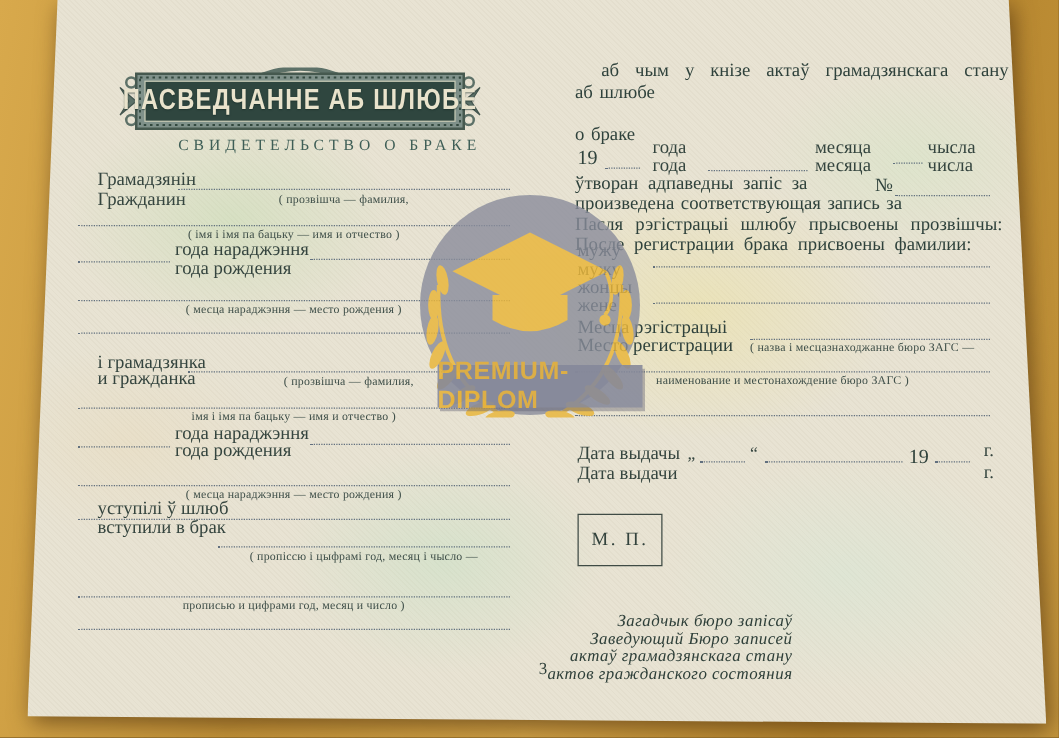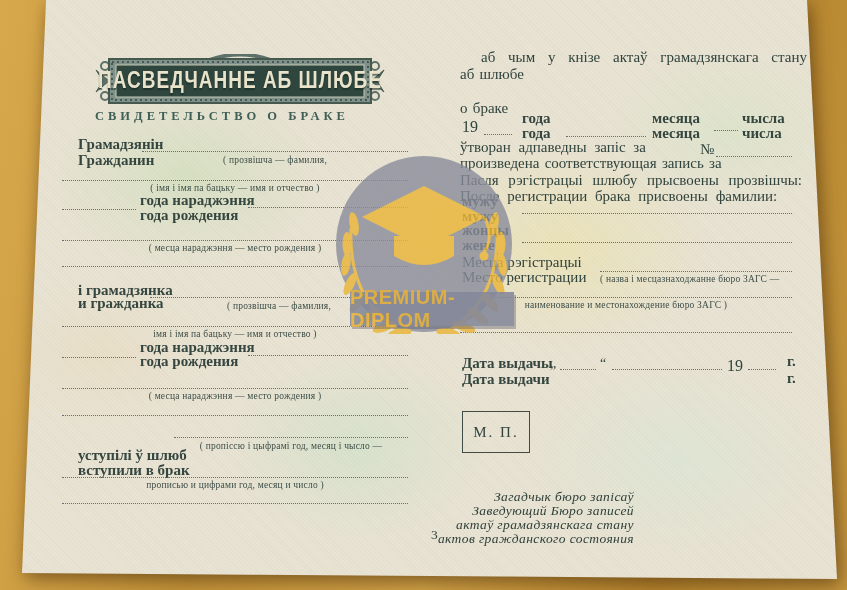--- a/index.html
+++ b/index.html
@@ -18,30 +18,30 @@
       radial-gradient(ellipse 190px 130px at 22% 30%,rgba(186,219,168,.38),rgba(0,0,0,0) 70%),
       radial-gradient(ellipse 220px 150px at 66% 42%,rgba(238,226,148,.42),rgba(0,0,0,0) 70%),
       radial-gradient(ellipse 180px 130px at 42% 76%,rgba(182,224,190,.34),rgba(0,0,0,0) 70%),
       radial-gradient(ellipse 170px 110px at 86% 22%,rgba(198,230,188,.30),rgba(0,0,0,0) 70%),
       radial-gradient(ellipse 200px 130px at 80% 78%,rgba(205,233,214,.35),rgba(0,0,0,0) 72%),
       radial-gradient(ellipse 160px 110px at 12% 60%,rgba(233,216,180,.35),rgba(0,0,0,0) 70%),
       repeating-linear-gradient(45deg,rgba(130,115,85,.045) 0 1px,rgba(0,0,0,0) 1px 3px);}
   .abs{position:absolute;}
   .dots{position:absolute;height:13px;border-bottom:1.5px dotted rgba(74,92,112,.85);}
   .stack{position:absolute;color:#35453f;font-size:15px;line-height:15px;white-space:nowrap;}
-  .stack div{white-space:nowrap;font-weight:bold;}
+  .stack div{white-space:nowrap;}
   .cap{position:absolute;font-size:9.5px;color:#3e4e48;letter-spacing:.2px;text-align:center;white-space:nowrap;}
   .r{position:absolute;font-size:15px;color:#2f423c;white-space:nowrap;}
   .ws10{word-spacing:9px;} .ws6{word-spacing:6px;} .ws4{word-spacing:4px;} .ws2{word-spacing:1.5px;}
   .banner-wrap{position:absolute;left:95px;top:54px;width:290px;height:54px;}
   .banner-title{position:absolute;inset:0;display:flex;align-items:center;justify-content:center;
     font-family:"Liberation Sans",sans-serif;font-weight:bold;font-size:19px;letter-spacing:1px;
     color:#e9e3cc;transform:scaleY(1.22);text-shadow:0 1px 1px rgba(20,40,35,.6);}
-  .subtitle{position:absolute;left:95px;top:109px;width:290px;text-align:left;
-    font-weight:bold;font-size:12.5px;letter-spacing:4px;color:#3e5e56;}
+  .subtitle{position:absolute;left:95px;top:109px;width:290px;text-align:right;
+    font-weight:normal;font-size:12.5px;letter-spacing:4px;color:#3e5e56;}
   .wm{position:absolute;left:334px;top:152px;width:180px;height:182px;opacity:.84;}
   .wm-banner{position:absolute;left:350px;top:292px;width:164px;height:34px;opacity:.88;
     background:#85889a;display:flex;align-items:center;justify-content:center;
     font-family:"Liberation Sans",sans-serif;font-weight:bold;font-size:20px;letter-spacing:.5px;
     color:#e5b13a;box-shadow:2px 3px 0 rgba(90,92,110,.45);}
   .stampbox{position:absolute;left:462px;top:411px;width:66px;height:40px;
     border:1.3px solid #3f4b45;display:flex;align-items:center;justify-content:center;
     font-size:15px;color:#33433d;letter-spacing:2px;}
   .sig{position:absolute;left:432px;top:490px;width:202px;text-align:right;
     font-style:italic;font-size:13.5px;line-height:14px;letter-spacing:.4px;color:#2e3f39;}
@@ -108,21 +108,21 @@
       <div>года нараджэння</div>
       <div>года рождения</div>
     </div>
     <div class="dots" style="left:62px;top:344px;width:74px;"></div>
     <div class="dots" style="left:248px;top:342px;width:160px;"></div>
 
     <div class="dots" style="left:62px;top:375px;width:346px;"></div>
     <div class="cap" style="left:62px;top:391px;width:346px;">( месца нараджэння — место рождения )</div>
     <div class="dots" style="left:62px;top:402px;width:346px;"></div>
 
-    <div class="stack" style="left:78px;top:448px;line-height:15px;">
+    <div class="stack" style="left:78px;top:400px;line-height:15px;">
       <div>уступілі ў шлюб</div>
       <div>вступили в брак</div>
     </div>
     <div class="dots" style="left:174px;top:424px;width:234px;"></div>
     <div class="cap" style="left:174px;top:441px;width:234px;">( пропіссю і цыфрамі год, месяц і чысло —</div>
 
     <div class="dots" style="left:62px;top:464px;width:346px;"></div>
     <div class="cap" style="left:62px;top:480px;width:346px;">прописью и цифрами год, месяц и число )</div>
     <div class="dots" style="left:62px;top:490px;width:346px;"></div>
 

